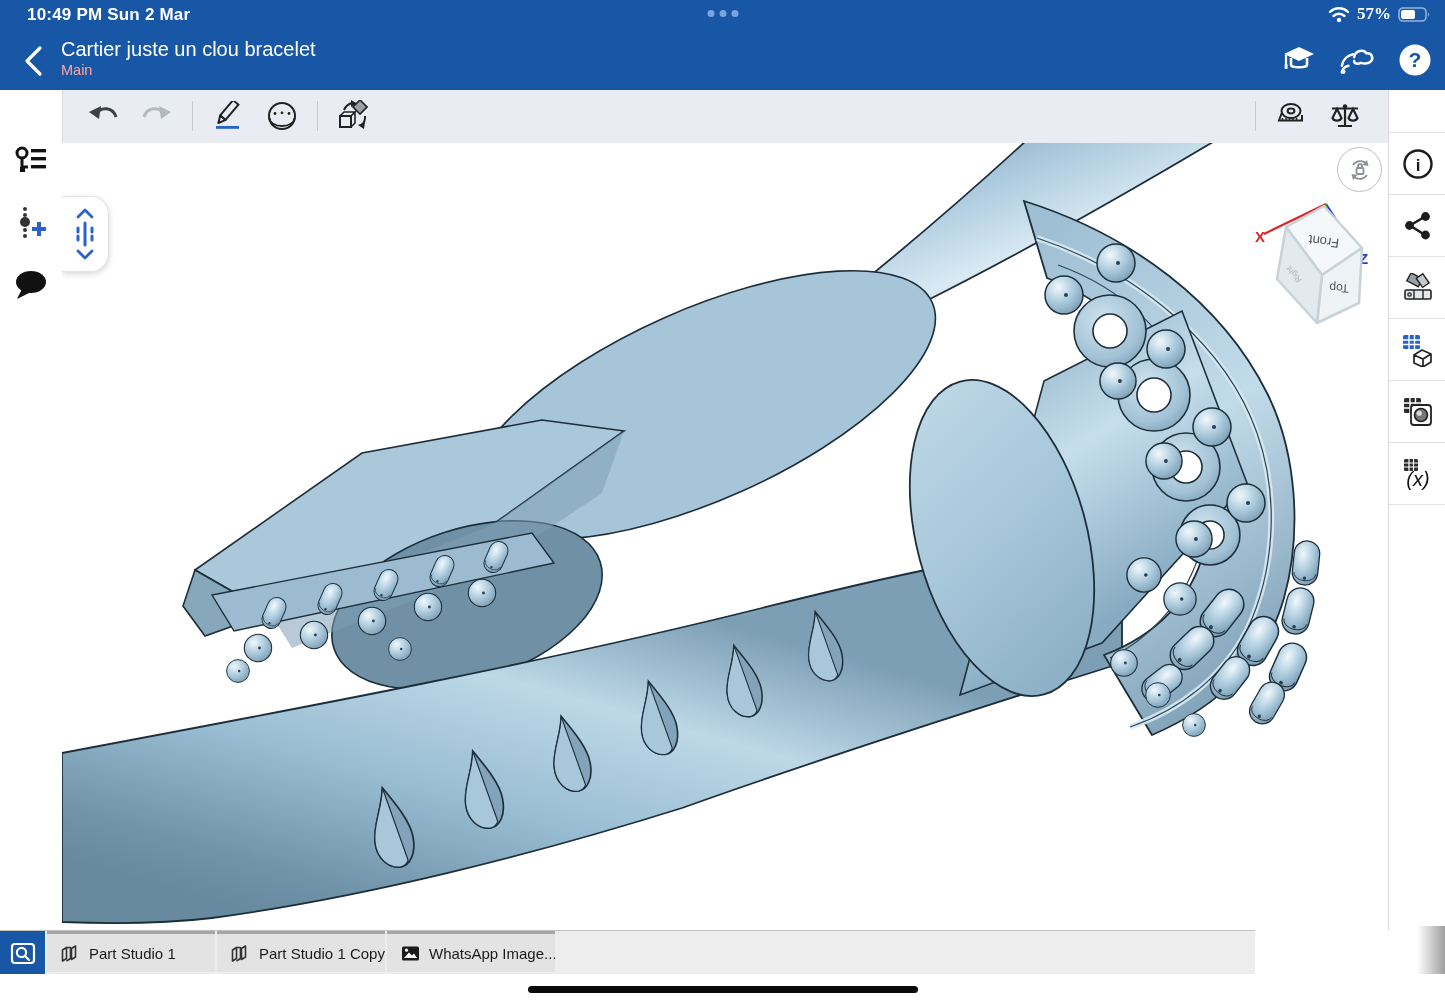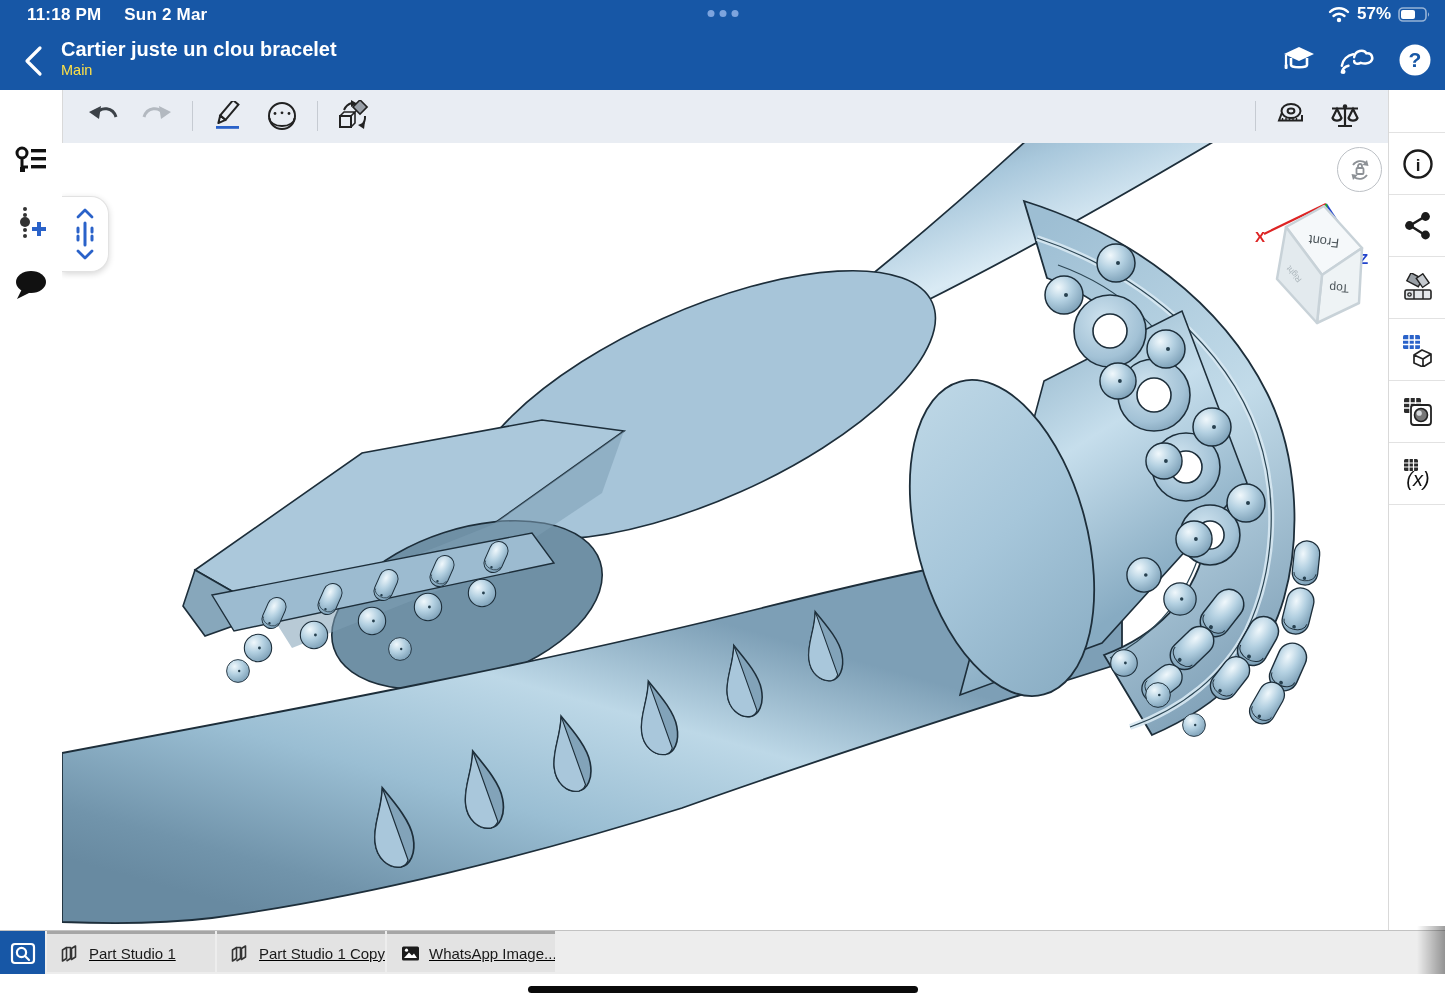--- a/index.html
+++ b/index.html
@@ -5,28 +5,28 @@
   html,body{margin:0;padding:0;}
   body{
     width:1445px;height:1004px;position:relative;overflow:hidden;
     background:#ffffff;font-family:"Liberation Sans",sans-serif;
     -webkit-font-smoothing:antialiased;
   }
   
   .top-blue{position:absolute;left:0;top:0;width:1445px;height:90px;background:#1757a6;color:#fff;}
   .statusbar{position:absolute;left:0;top:0;right:0;height:30px;}
   .status-left{position:absolute;left:27px;top:5px;font-size:17px;font-weight:700;letter-spacing:.2px;}
-  .status-left .date{margin-left:18px;font-weight:700;}
+  .status-left .date{font-weight:700;}
   .mt-dots{position:absolute;left:50%;top:10px;transform:translateX(-50%);display:flex;gap:5px;}
   .mt-dots i{width:7px;height:7px;border-radius:50%;background:#7da4de;display:block;}
-  .status-right{position:absolute;right:14px;top:4px;display:flex;align-items:center;gap:7px;font-size:17px;font-weight:700;}
+  .status-right{position:absolute;right:14px;top:4px;display:flex;align-items:center;gap:7px;font-size:17px;font-weight:700;font-family:Liberation Serif, serif;}
   .hdr-row{position:absolute;left:0;top:30px;right:0;height:60px;}
   .back-btn{position:absolute;left:18px;top:12px;width:34px;height:38px;cursor:pointer;}
-  .doc-title{position:absolute;left:61px;top:7px;font-size:20px;font-weight:700;line-height:24px;}
-  .doc-sub{position:absolute;left:61px;top:32px;font-size:14.5px;color:#fde047;font-weight:400;}
+  .doc-title{position:absolute;left:61px;top:7px;font-size:20px;font-weight:400;line-height:24px;}
+  .doc-sub{position:absolute;left:61px;top:32px;font-size:14.5px;color:#fca5a5;font-weight:400;}
   .hdr-icons{position:absolute;right:12px;top:8px;display:flex;align-items:center;gap:22px;height:44px;}
   .hdr-icons .hicon{width:36px;height:36px;display:flex;align-items:center;justify-content:center;}
   
   .toolbar{position:absolute;left:62px;top:90px;width:1326px;height:53px;background:#e9edf3;border-bottom:1px solid #d3d8de;}
   .tb-left{position:absolute;left:14px;top:0;height:52px;display:flex;align-items:center;}
   .tb-right{position:absolute;right:16px;top:0;height:52px;display:flex;align-items:center;}
   .tbtn{width:44px;height:44px;display:flex;align-items:center;justify-content:center;margin:0 5px;}
   .tb-sep{width:1px;height:30px;background:#c6cbd2;margin:0 8px;}
   
   .left-panel{position:absolute;left:0;top:90px;width:62px;height:840px;background:#fff;border-right:1px solid #d9d9d9;}
@@ -34,40 +34,40 @@
   .right-panel{position:absolute;left:1388px;top:90px;width:57px;height:840px;background:#fff;border-left:1px solid #d9d9d9;}
   .rp-cell{width:57px;height:61px;display:flex;align-items:center;justify-content:center;border-bottom:1px solid #e2e2e2;}
   .rp-spacer{height:42px;border-bottom:1px solid #e2e2e2;}
   
   .canvas{position:absolute;left:62px;top:143px;width:1326px;height:787px;background:#fff;overflow:hidden;}
   .rollback{position:absolute;left:0;top:53px;width:46px;height:74px;background:#fff;border:1px solid #e2e2e2;border-left:none;
     border-radius:0 18px 18px 0;box-shadow:0 2px 6px rgba(0,0,0,.16);display:flex;flex-direction:column;align-items:center;justify-content:center;gap:2px;}
   .rot-lock{position:absolute;left:1275px;top:4px;width:43px;height:43px;border-radius:50%;border:1.5px solid #bcc0c5;background:#fff;
     display:flex;align-items:center;justify-content:center;}
   
-  .tabbar{position:absolute;left:0;top:930px;width:1445px;height:44px;background:#ededed;border-top:1px solid #c2c2c2;display:flex;text-decoration:underline;}
+  .tabbar{position:absolute;left:0;top:930px;width:1255px;height:44px;background:#ededed;border-top:1px solid #c2c2c2;display:flex;}
   .tab-search{width:45px;height:44px;background:#1757a6;display:flex;align-items:center;justify-content:center;flex:0 0 auto;}
   .tab{width:168px;height:41px;margin-left:2px;background:#e3e3e3;border-top:3px solid #a6a6a6;display:flex;align-items:center;
     padding:0 0 0 12px;box-sizing:border-box;font-size:15px;color:#1a1a1a;white-space:nowrap;overflow:hidden;flex:0 0 auto;}
   .tab .ticon{margin-right:8px;flex:0 0 auto;display:flex;}
   .tab.active{background:#fff;border:1px solid #c6c6c6;border-bottom:none;border-top:none;height:48px;margin-top:-4px;
     font-weight:700;z-index:2;box-shadow:0 0 4px rgba(0,0,0,.12);padding-top:3px;}
   .tab-shadow{position:absolute;right:0;top:926px;width:28px;height:48px;background:linear-gradient(to left,rgba(0,0,0,.38),rgba(0,0,0,0));z-index:3;pointer-events:none;}
   .home-strip{position:absolute;left:0;top:974px;width:1445px;height:30px;background:#fff;}
   .home-indicator{position:absolute;left:50%;top:12px;transform:translateX(-50%);width:390px;height:7px;border-radius:4px;background:#0a0a0a;}
   svg{display:block;}
   text{font-family:"Liberation Sans",sans-serif;}
 </style>
 </head>
 <body>
 
 <div class="top-blue">
   <div class="statusbar">
     <div class="status-left">
-      <span>11:18 PM</span>
+      <span>10:49 PM</span>
       <span class="date">Sun 2 Mar</span>
     </div>
     <div class="mt-dots">
         <i></i>
         <i></i>
         <i></i>
       </div>
     <div class="status-right">
       <span>
         <svg width="22" height="17" viewBox="0 0 22 17">

